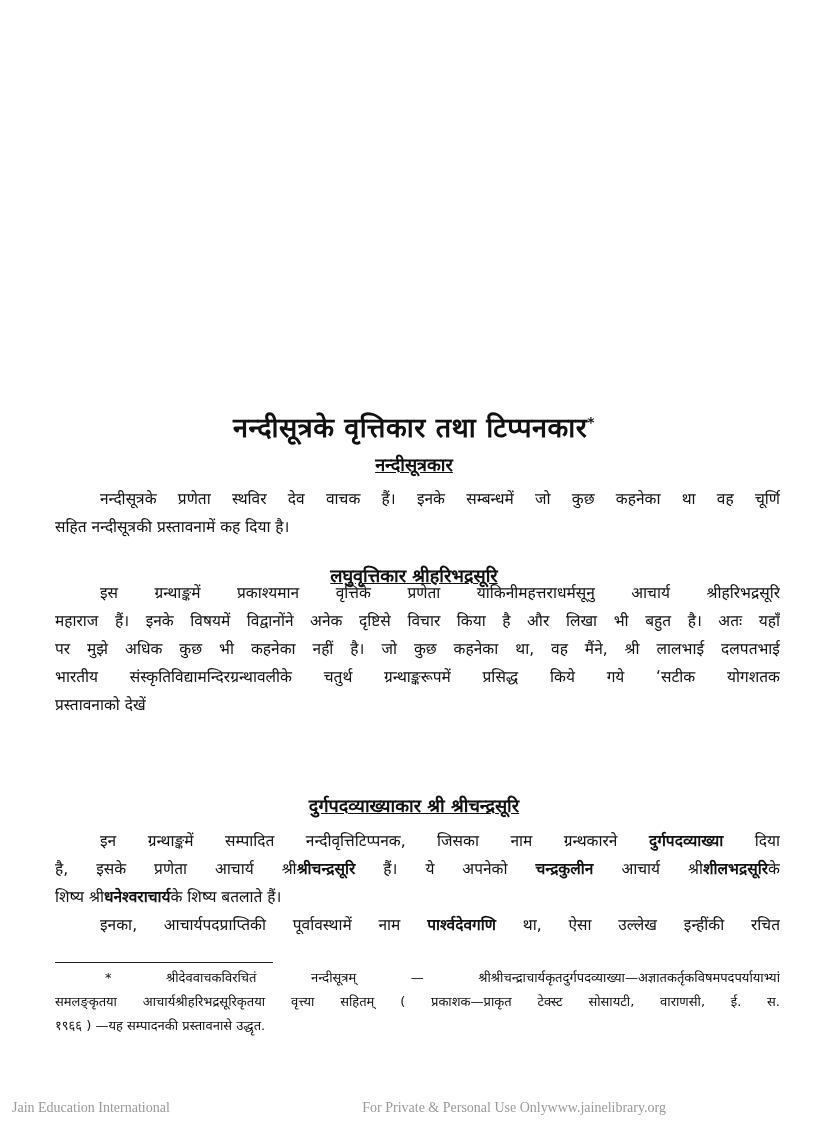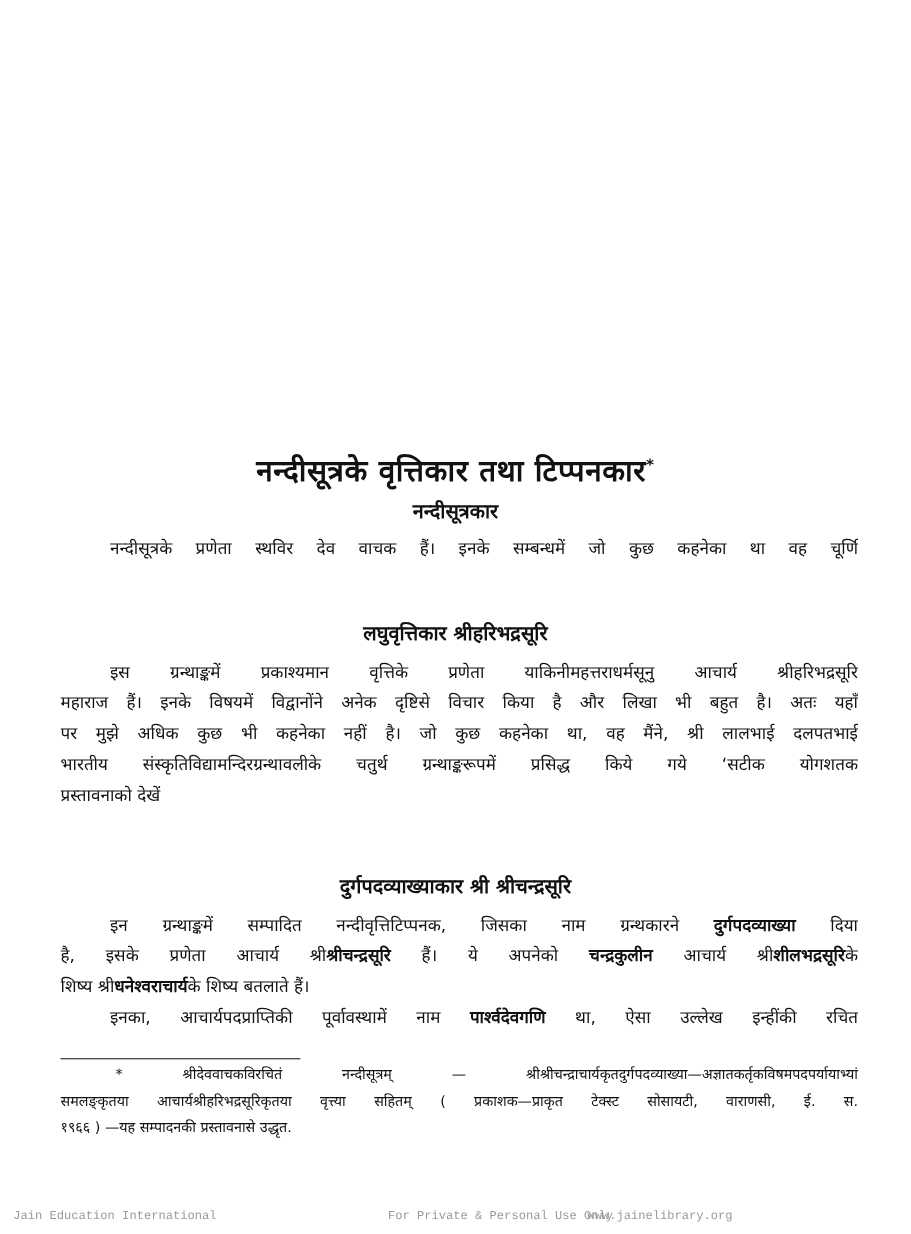--- a/index.html
+++ b/index.html
@@ -3,56 +3,57 @@
   <meta charset="utf-8">
   <style>
     html, body { margin: 0; padding: 0; background: #ffffff; }
     body { width: 828px; height: 1122px; position: relative; overflow: hidden;
            font-family: "DejaVu Sans", sans-serif; color: #111; }
     .page { position: absolute; left: 0; top: 0; width: 684px; height: 1122px; }
     .title { position: absolute; left: 0; width: 828px; top: 408px; text-align: center;
              font-size: 27px; font-weight: bold; letter-spacing: 0.5px; }
     .title sup { font-size: 14px; vertical-align: super; }
     .h2 { position: absolute; left: 0; width: 828px; text-align: center;
-          font-size: 18px; font-weight: bold; }
+          font-size: 18px; font-weight: bold; text-decoration: underline; }
     .para { position: absolute; left: 55px; width: 725px; font-size: 15.5px; line-height: 28px;
             text-align: justify; }
     .para .ln { display: block; white-space: nowrap; overflow: hidden; text-align-last: justify; }
     .para .ln.last { text-align-last: left; }
     .para .ln.indent { padding-left: 45px; }
     b.bold { font-weight: bold; }
     .rule { position: absolute; left: 55px; top: 962px; width: 218px; height: 0;
             border-top: 1.5px solid #222; }
     .footnote { position: absolute; left: 55px; width: 725px; top: 966px; font-size: 13px;
                 line-height: 24px; }
     .footnote .ln { display: block; white-space: nowrap; overflow: hidden; text-align: justify; text-align-last: justify; }
     .footnote .ln.last { text-align-last: left; }
     .footnote .ln.indent { padding-left: 50px; }
-    .footer { position: absolute; top: 1100px; font-family: Liberation Mono, monospace;
-              font-size: 11px; color: #9a9a9a; }
+    .footer { position: absolute; top: 1100px; font-family: Liberation Serif, serif;
+              font-size: 14px; color: #9a9a9a; }
     .footer.left { left: 12px; }
     .footer.center { left: 0; width: 828px; text-align: center; margin-left: 41px; }
     .footer.right { right: 18px; }
   </style>
 </head>
 <body>
 
 <div class="page">
 
   <div class="title">
     <span>नन्दीसूत्रके वृत्तिकार तथा टिप्पनकार</span><sup>*</sup>
   </div>
 
   <div class="h2" style="top:452px;">नन्दीसूत्रकार</div>
   <div class="para" style="top:485px;">
     <span class="ln indent">नन्दीसूत्रके प्रणेता स्थविर देव वाचक हैं। इनके सम्बन्धमें जो कुछ कहनेका था वह चूर्णि</span>
+    <span class="ln last">सहित नन्दीसूत्रकी प्रस्तावनामें कह दिया है।</span>
   </div>
 
   <div class="h2" style="top:563px;">लघुवृत्तिकार श्रीहरिभद्रसूरि</div>
-  <div class="para" style="top:597px;">
+  <div class="para" style="top:579px;">
     <span class="ln indent">इस ग्रन्थाङ्कमें प्रकाश्यमान वृत्तिके प्रणेता याकिनीमहत्तराधर्मसूनु आचार्य श्रीहरिभद्रसूरि</span>
     <span class="ln">महाराज हैं। इनके विषयमें विद्वानोंने अनेक दृष्टिसे विचार किया है और लिखा भी बहुत है। अतः यहाँ</span>
     <span class="ln">पर मुझे अधिक कुछ भी कहनेका नहीं है। जो कुछ कहनेका था, वह मैंने, श्री लालभाई दलपतभाई</span>
     <span class="ln">भारतीय संस्कृतिविद्यामन्दिरग्रन्थावलीके चतुर्थ ग्रन्थाङ्करूपमें प्रसिद्ध किये गये ‘सटीक योगशतक</span>
     <span class="ln last">प्रस्तावनाको देखें</span>
   </div>
 
   <div class="h2" style="top:793px;">दुर्गपदव्याख्याकार श्री श्रीचन्द्रसूरि</div>
   <div class="para" style="top:827px;">
     <span class="ln indent rich">इन ग्रन्थाङ्कमें सम्पादित नन्दीवृत्तिटिप्पनक, जिसका नाम ग्रन्थकारने <b class="bold">दुर्गपदव्याख्या</b> दिया</span>

